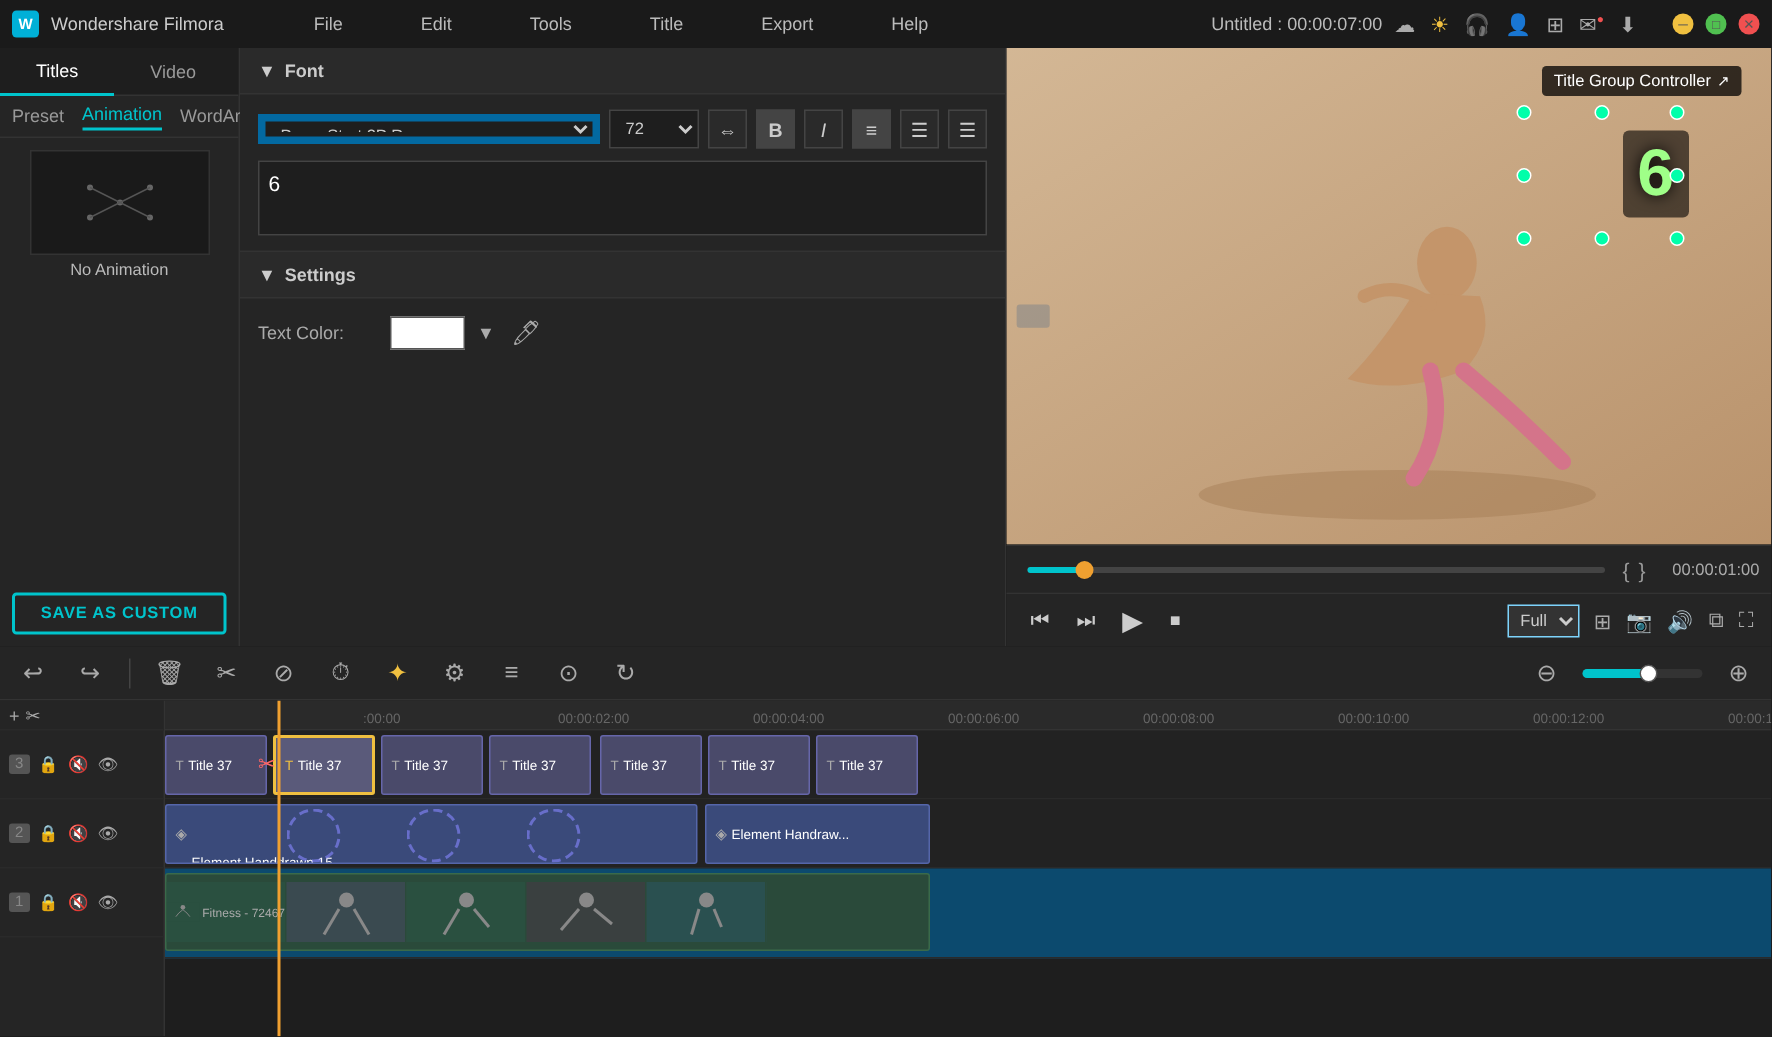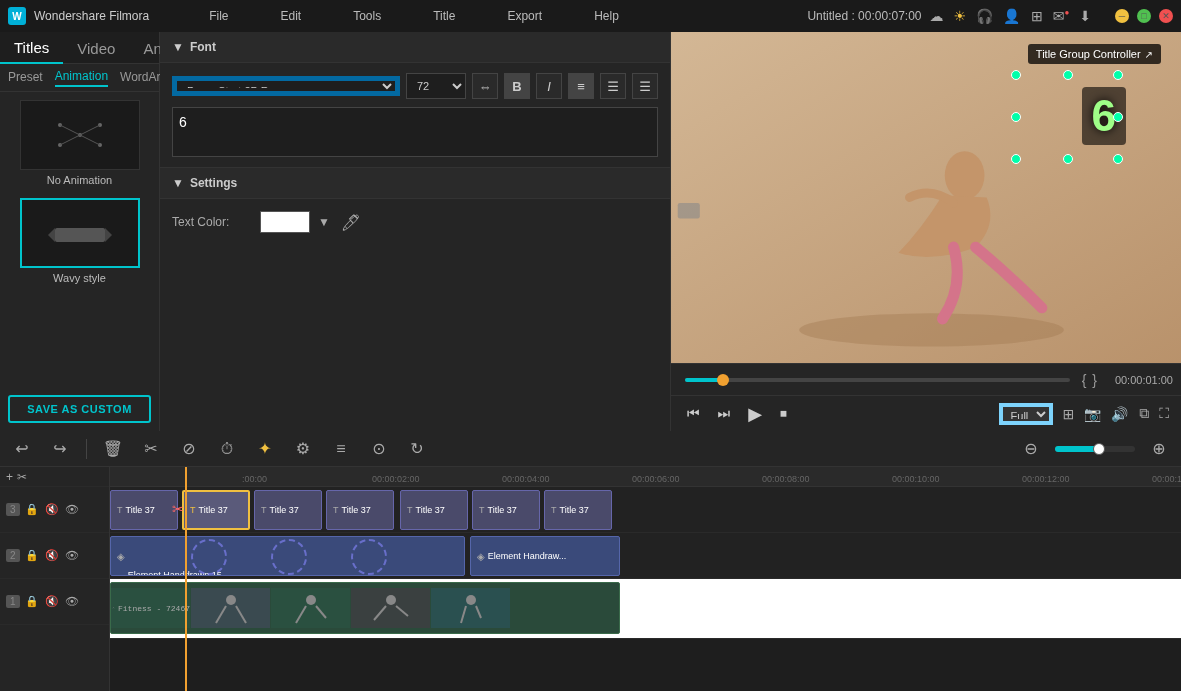--- a/index.html
+++ b/index.html
@@ -74,27 +74,27 @@
     }
 
     
     #tab-row {
       display: flex;
       background: #1e1e1e;
       border-bottom: 1px solid #333;
       height: 32px;
     }
     .tab-item {
-      padding: 0 14px;
+      padding: 0 24px;
       height: 32px;
       display: flex;
       align-items: center;
       cursor: pointer;
       color: #999;
-      font-size: 15px;
+      font-size: 12px;
     }
     .tab-item.active {
       color: #fff;
       border-bottom: 2px solid #00c4cc;
     }
 
     
     #sub-tab-row {
       display: flex;
       height: 28px;
@@ -114,21 +114,21 @@
       border-bottom: 2px solid #00c4cc;
     }
 
     
     #left-panel-content {
       flex: 1;
       overflow-y: auto;
       padding: 8px;
       display: flex;
       flex-direction: column;
-      gap: 12px;
+      gap: 24px;
     }
     .thumb-item {
       display: flex;
       flex-direction: column;
       align-items: center;
       gap: 4px;
     }
     .thumb-box {
       width: 120px;
       height: 70px;
@@ -379,21 +379,21 @@
       font-size: 14px; cursor: pointer; padding: 2px 4px;
     }
     .time-display {
       color: #aaa; font-size: 11px; min-width: 70px; text-align: right;
     }
     .bracket-btn {
       background: transparent; border: none; color: #999;
       font-size: 14px; cursor: pointer;
     }
     .quality-select {
-      background: #333; border: 4px solid #7dd3fc; color: #ccc;
+      background: #333; border: 1px solid #7dd3fc; color: #ccc;
       font-size: 11px; padding: 2px 4px; height: 22px;
     }
     .icon-tool-btn {
       background: transparent; border: none; color: #aaa;
       font-size: 14px; cursor: pointer;
     }
 
     
     #timeline-area {
       height: 260px;
@@ -610,30 +610,20 @@
             <circle cx="10" cy="10" r="2" fill="#666"></circle>
             <circle cx="50" cy="10" r="2" fill="#666"></circle>
             <circle cx="30" cy="20" r="2" fill="#666"></circle>
             <circle cx="10" cy="30" r="2" fill="#666"></circle>
             <circle cx="50" cy="30" r="2" fill="#666"></circle>
             <line x1="10" y1="10" x2="50" y2="30" stroke="#555" stroke-width="1"></line>
             <line x1="50" y1="10" x2="10" y2="30" stroke="#555" stroke-width="1"></line>
           </svg>
         </div>
         <span class="thumb-label">No Animation</span>
-      </div>
-      <div class="thumb-item">
-        <div class="thumb-box selected">
-          <svg width="80" height="50" viewBox="0 0 80 50">
-            <rect x="15" y="20" width="50" height="14" fill="#555" rx="2"></rect>
-            <polygon points="15,20 8,27 15,34" fill="#444"></polygon>
-            <polygon points="65,20 72,27 65,34" fill="#444"></polygon>
-          </svg>
-        </div>
-        <span class="thumb-label">Wavy style</span>
       </div>
     </div>
     <button id="save-custom-btn">SAVE AS CUSTOM</button>
   </div>
 
   <div id="center-panel">
 
     <div class="section-header">
       <span class="chevron">▼</span>
       <span>Font</span>
@@ -883,21 +873,21 @@
             <div style="position:absolute;left:160px;top:2px;width:36px;height:36px;border:2px dashed #8888ff;border-radius:50%;opacity:0.6;"></div>
             <div style="position:absolute;left:240px;top:2px;width:36px;height:36px;border:2px dashed #8888ff;border-radius:50%;opacity:0.6;"></div>
           </div>
 
           <div class="clip clip-element" style="left:360px;width:150px;top:3px;">
             <span style="color:#aaa;margin-right:3px;font-size:10px;">◈</span>
             <span style="font-size:9px;">Element Handraw...</span>
           </div>
         </div>
 
-        <div class="track-row" style="height:60px;border-bottom:1px solid #2a2a2a;position:relative;background:#ffffff;font-family:Liberation Mono, monospace;">
+        <div class="track-row" style="height:60px;border-bottom:1px solid #2a2a2a;position:relative;background:#0c4a6e;">
           <div class="clip clip-video" style="left:0px;width:510px;top:3px;height:52px;padding:0;">
             <div class="video-thumb" style="background:#2a5040;">
               <svg width="70" height="40" viewBox="0 0 70 40">
                 <rect width="70" height="40" fill="#2a5040"></rect>
 
                 <circle cx="35" cy="10" r="5" fill="#888"></circle>
                 <path d="M35 15 Q25 22 20 30" stroke="#888" stroke-width="2" fill="none"></path>
                 <path d="M35 15 Q45 22 50 30" stroke="#888" stroke-width="2" fill="none"></path>
               </svg>
               <span style="font-size:8px;color:#aaa;margin-left:2px;">Fitness - 72467</span>

